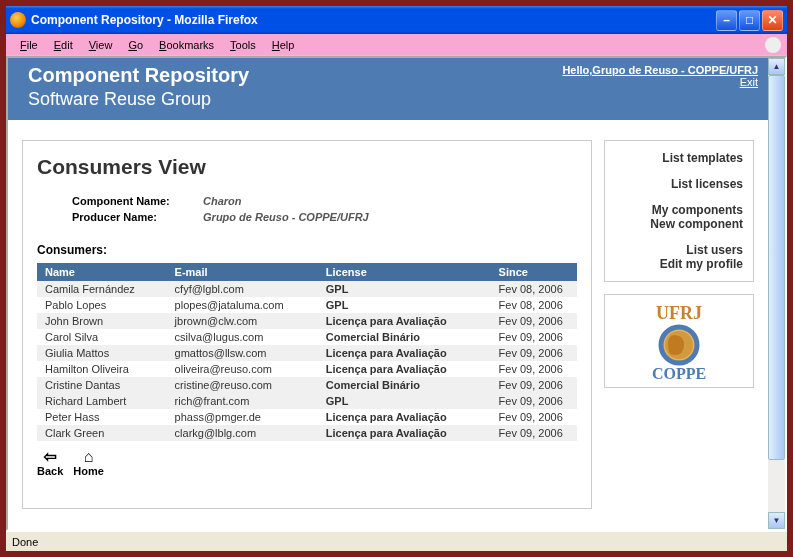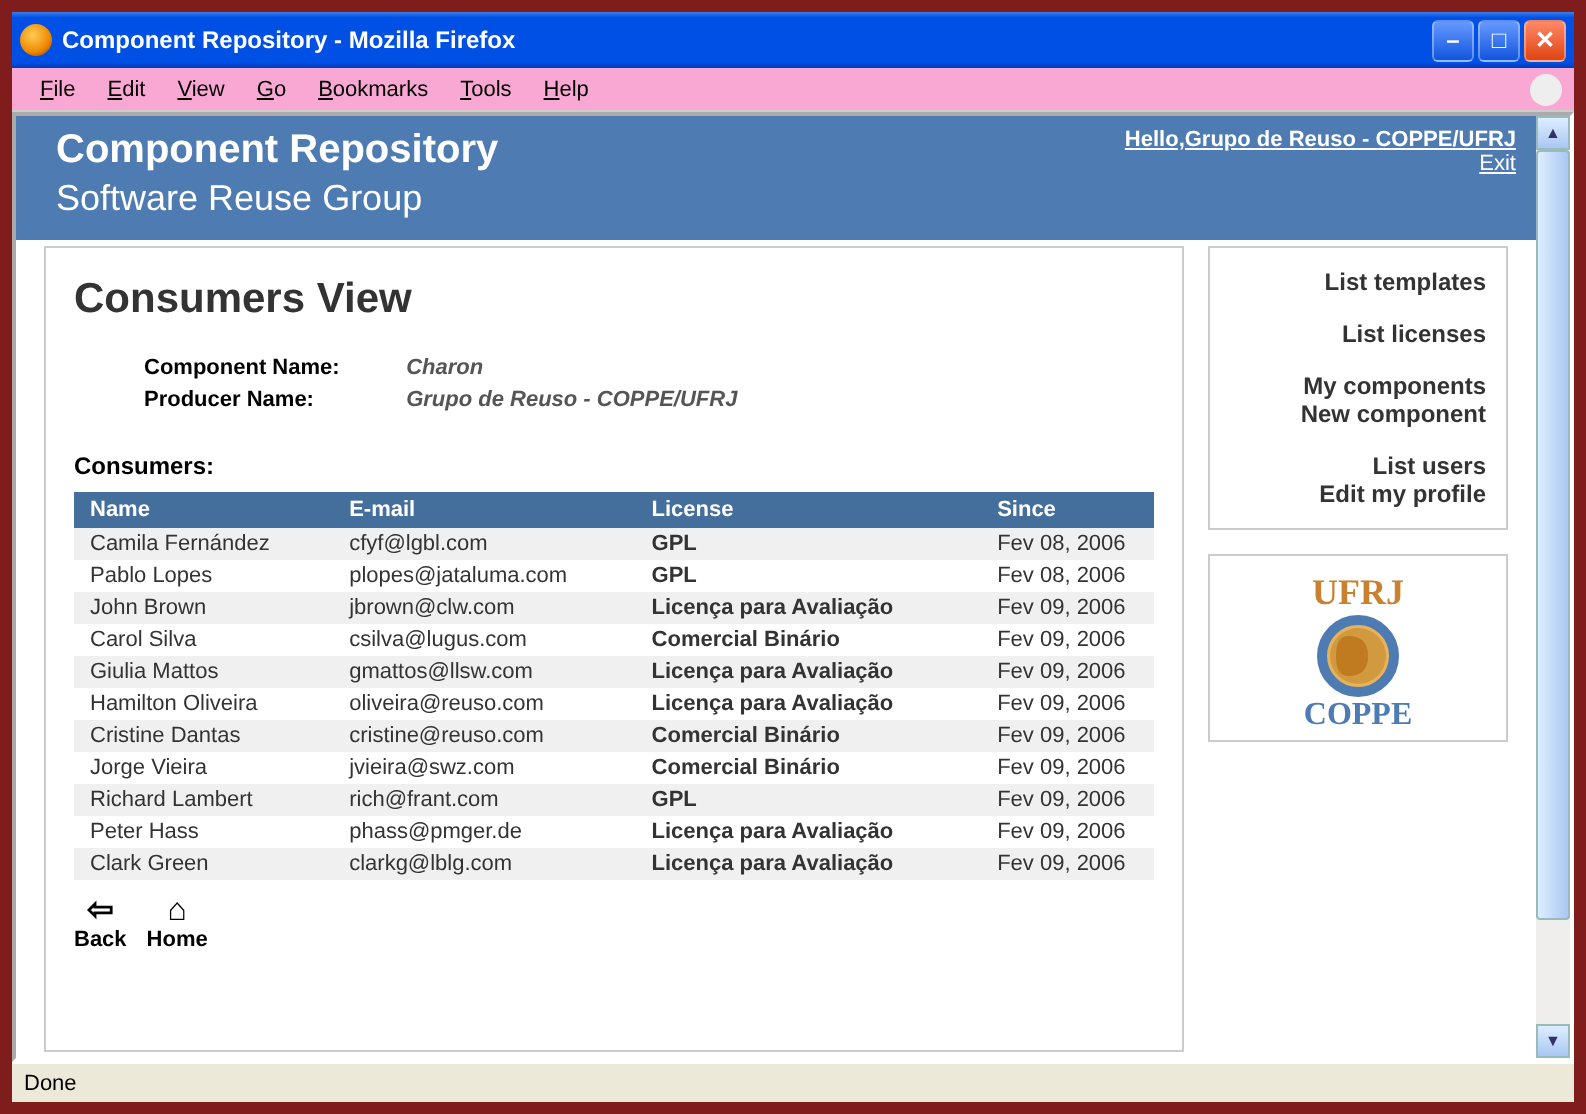--- a/index.html
+++ b/index.html
@@ -18,21 +18,21 @@
   .throbber { position: absolute; right: 6px; width: 16px; height: 16px; background: #eee; border-radius: 50%; }
   .content-area { flex: 1; background: #ffffff; display: flex; overflow: hidden; border: 2px inset #fff; position: relative; }
   .scroll-wrap { flex: 1; overflow: hidden; display: flex; }
   .page { flex: 1; display: flex; flex-direction: column; }
   .header-bar { background: #4e7cb2; color: white; padding: 6px 10px 10px 20px; display: flex; justify-content: space-between; }
   .header-bar .brand { }
   .brand .h1 { font-size: 20px; font-weight: bold; }
   .brand .h2 { font-size: 18px; margin-top: 2px; }
   .user-area { text-align: right; font-size: 11px; font-weight: bold; text-decoration: underline; }
   .user-area .exit { font-weight: normal; }
-  .body-row { display: flex; padding: 3px 14px; gap: 12px; flex: 1; overflow: hidden; }
+  .body-row { display: flex; padding: 20px 14px; gap: 12px; flex: 1; overflow: hidden; }
   .main-panel { flex: 1; border: 1px solid #ccc; padding: 14px 14px 6px 14px; display: flex; flex-direction: column; }
   .view-title { font-size: 21px; font-weight: bold; color: #333; margin-bottom: 16px; }
   .meta-row { font-size: 11px; margin-bottom: 4px; margin-left: 35px; }
   .meta-row .lbl { font-weight: bold; display: inline-block; width: 128px; }
   .meta-row .val { font-style: italic; font-weight: bold; color: #555; }
   .consumers-label { font-weight: bold; font-size: 12px; margin: 16px 0 6px 0; }
   .data-table { width: 100%; border-collapse: collapse; font-size: 11px; }
   .data-table th { background: #446e9c; color: white; text-align: left; padding: 3px 8px; font-weight: bold; }
   .data-table td { padding: 2px 8px; color: #333; }
   .data-table tr.even td { background: #f0f0f0; }
@@ -150,26 +150,20 @@
                     <td>oliveira@reuso.com</td>
                     <td class="lic">Licença para Avaliação</td>
                     <td>Fev 09, 2006</td>
                   </tr>
                   <tr class="even">
                     <td>Cristine Dantas</td>
                     <td>cristine@reuso.com</td>
                     <td class="lic">Comercial Binário</td>
                     <td>Fev 09, 2006</td>
                   </tr>
-                  <tr class="odd">
-                    <td>Jorge Vieira</td>
-                    <td>jvieira@swz.com</td>
-                    <td class="lic">Comercial Binário</td>
-                    <td>Fev 09, 2006</td>
-                  </tr>
                   <tr class="even">
                     <td>Richard Lambert</td>
                     <td>rich@frant.com</td>
                     <td class="lic">GPL</td>
                     <td>Fev 09, 2006</td>
                   </tr>
                   <tr class="odd">
                     <td>Peter Hass</td>
                     <td>phass@pmger.de</td>
                     <td class="lic">Licença para Avaliação</td>

